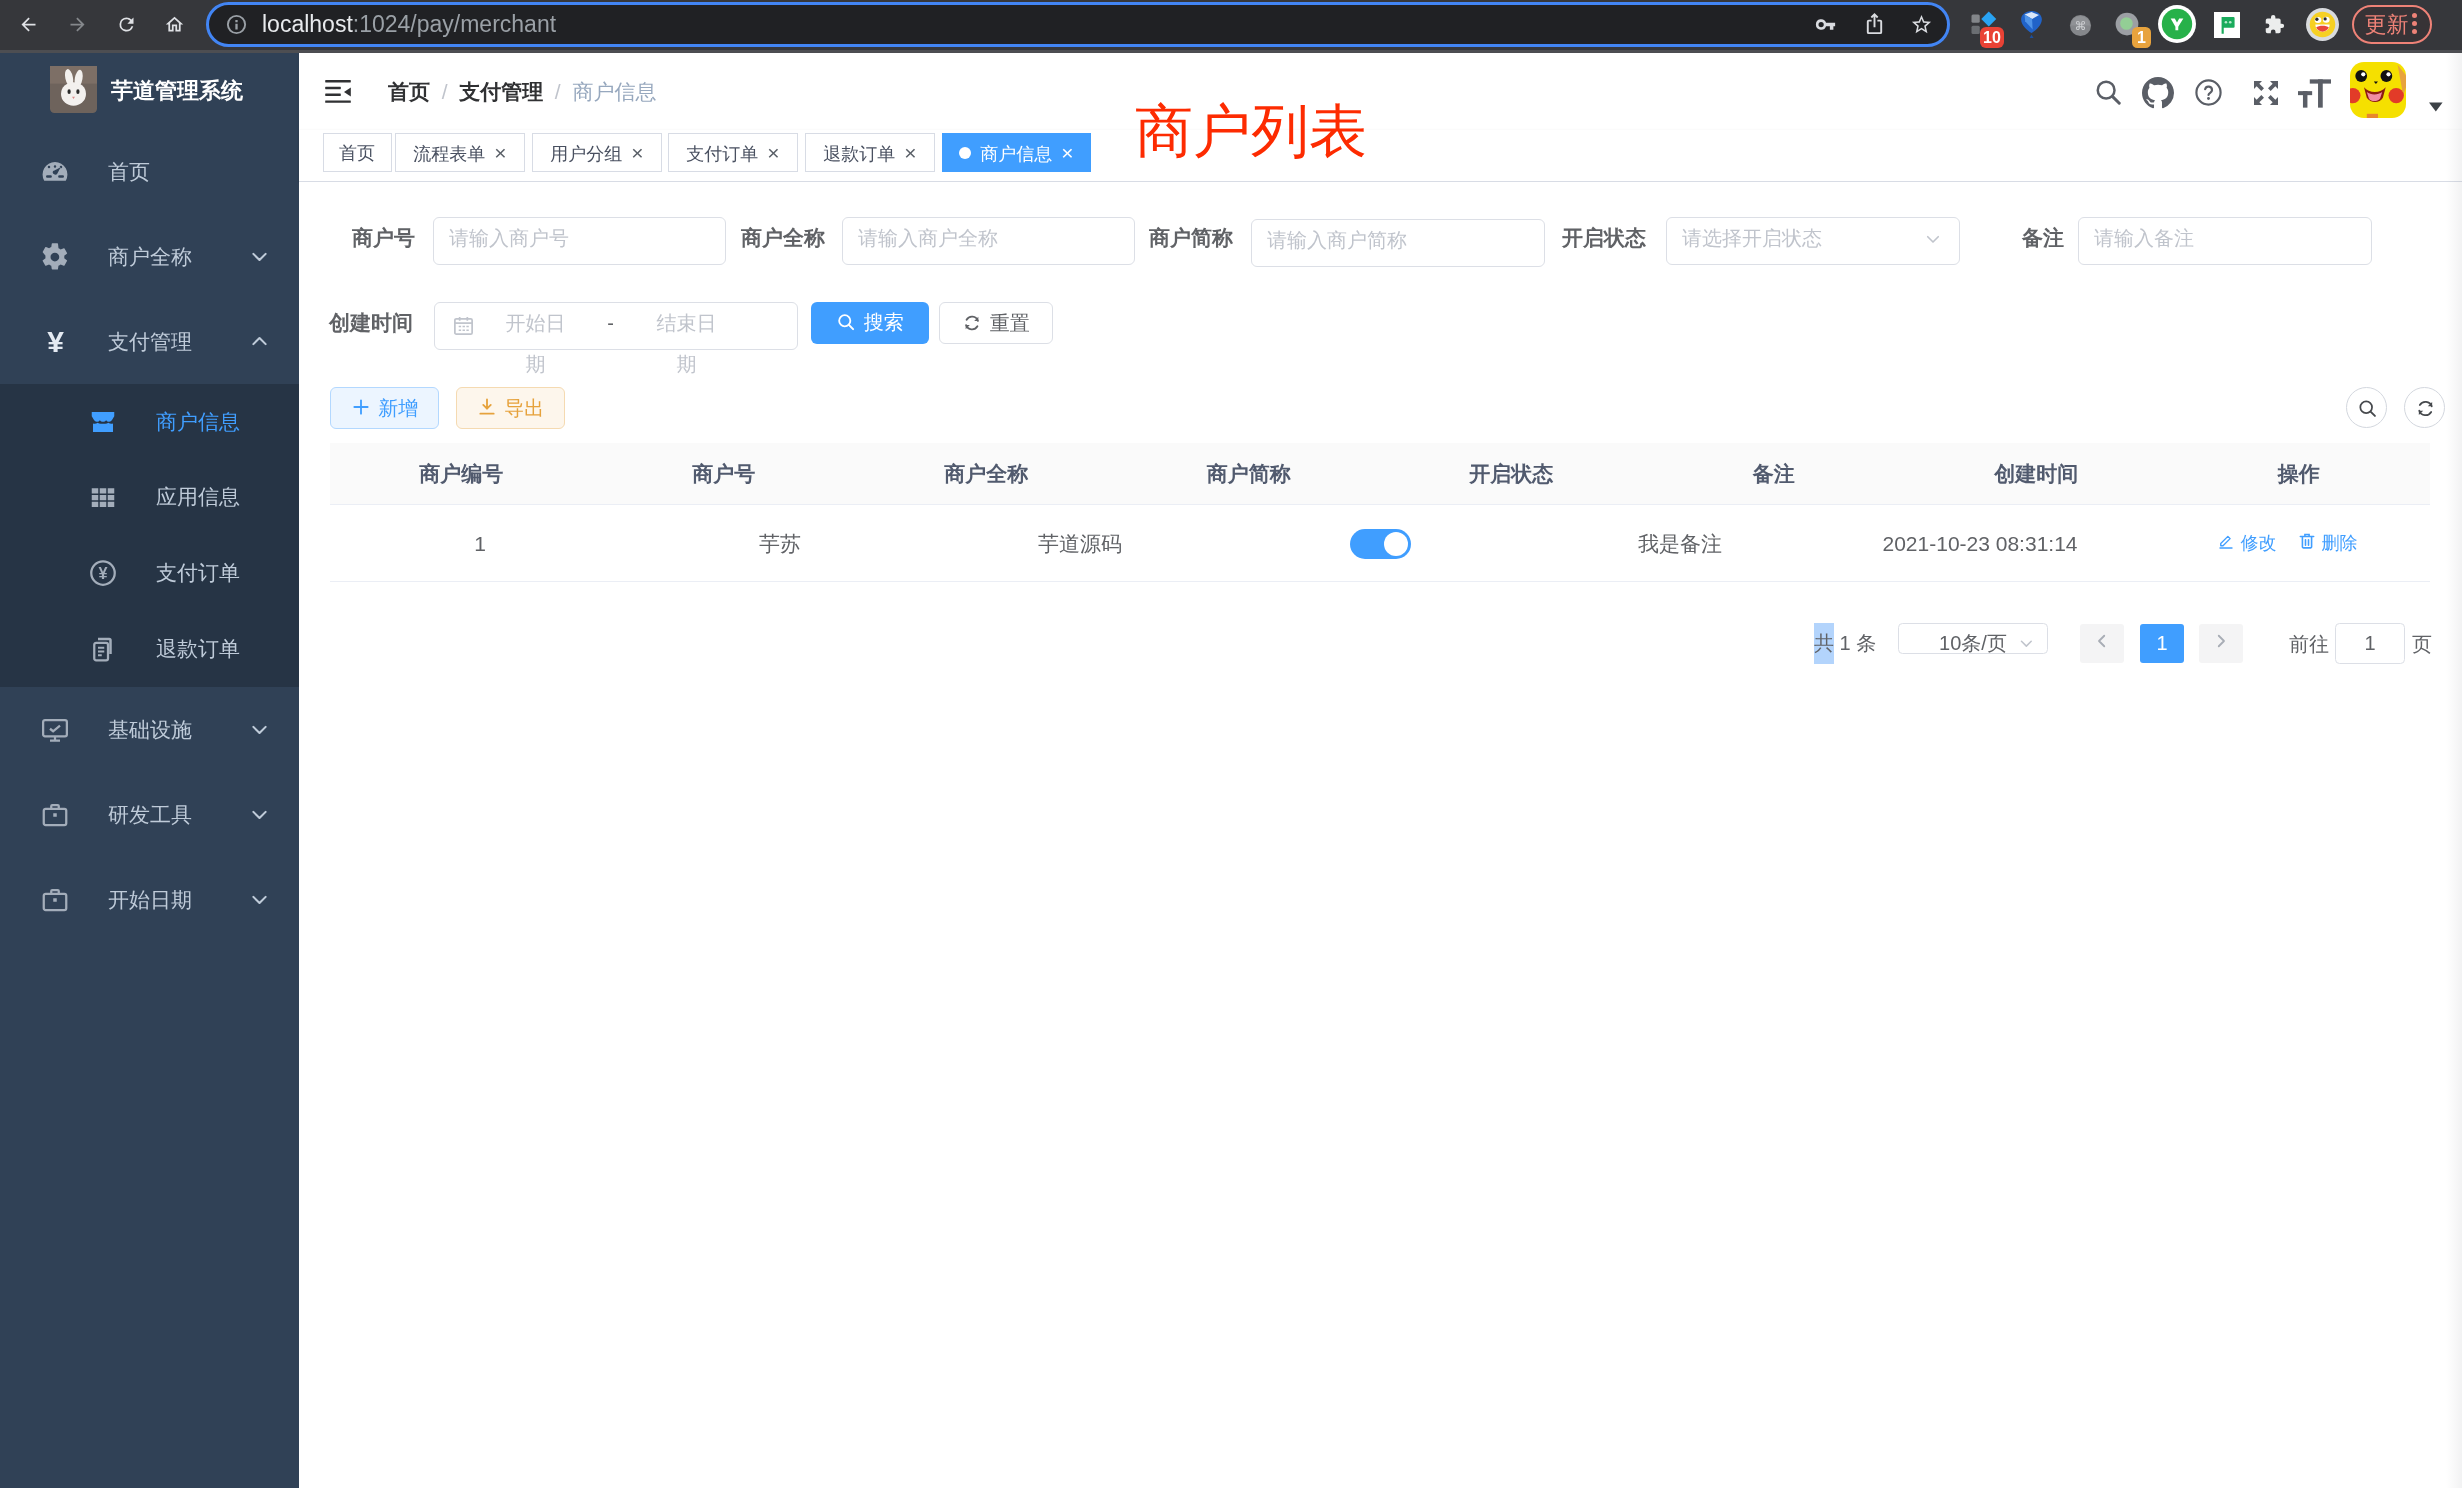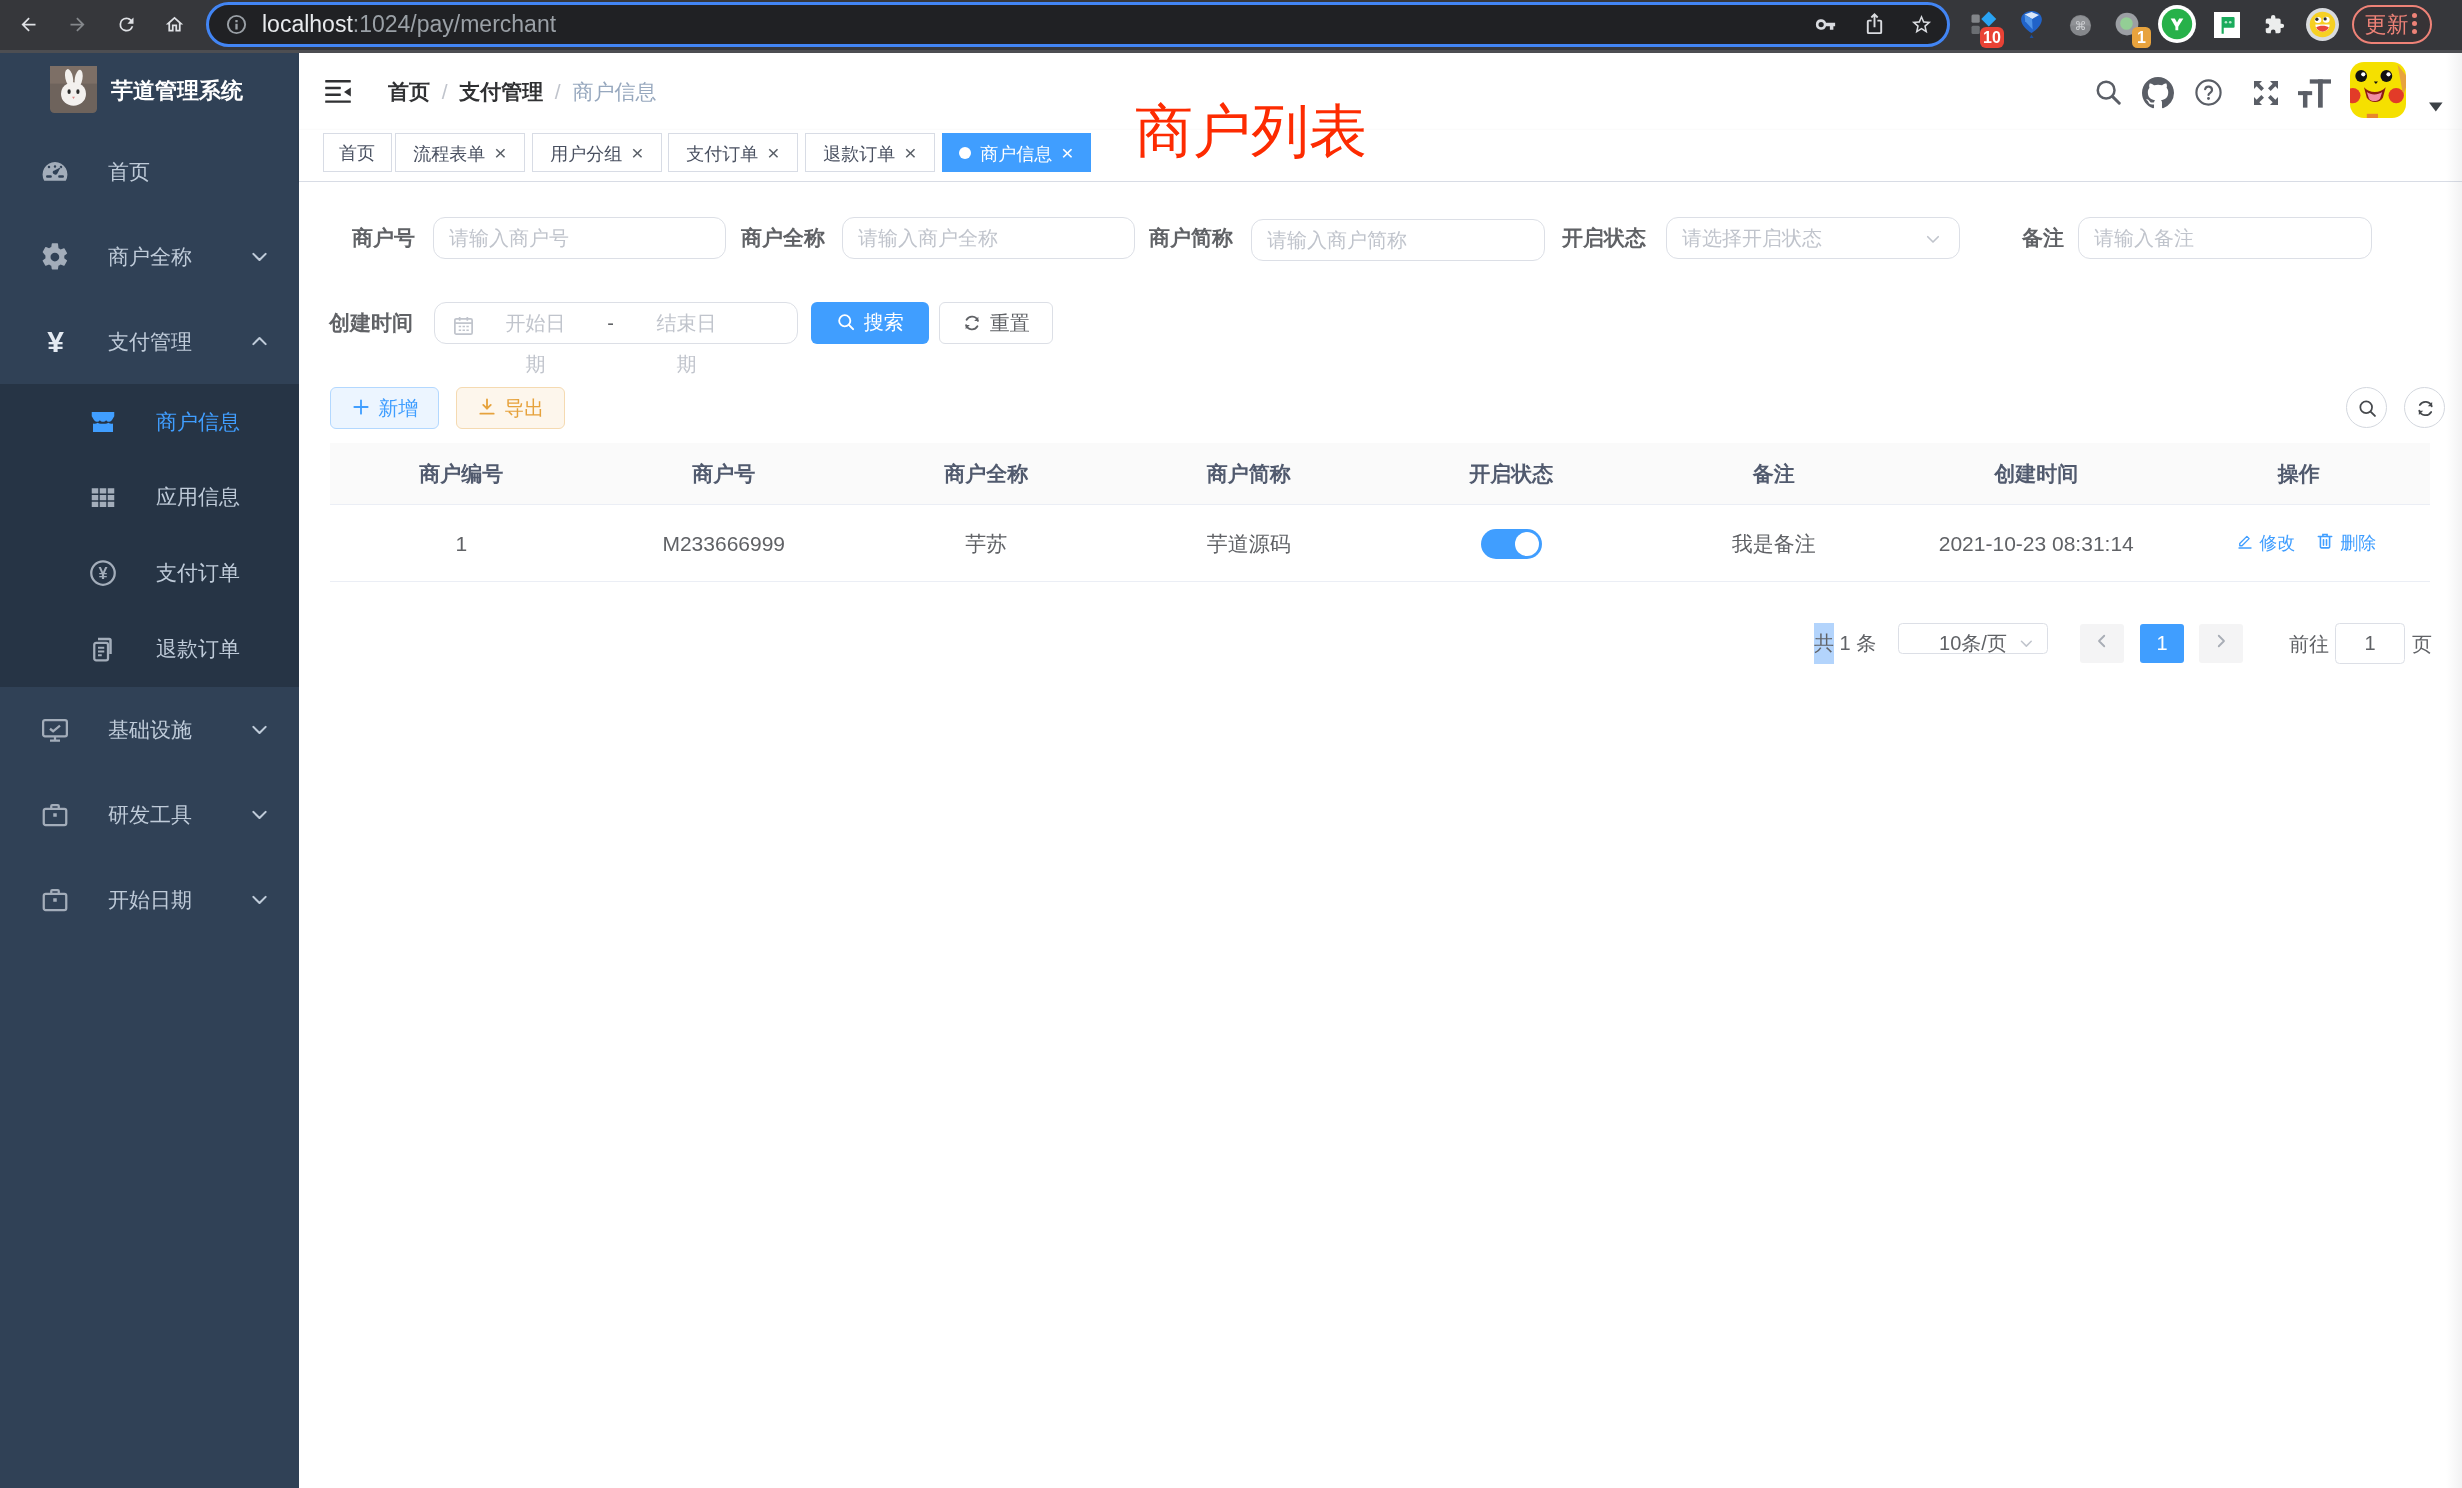--- a/index.html
+++ b/index.html
@@ -41,21 +41,21 @@
   border:0.8px solid #d8dce5; color:#495060; font-size:18px; text-align:center; }
 .tag .x { display:inline-block; font-size:21px; color:#5a6068; margin-left:9px; font-family:"Liberation Sans",sans-serif; }
 .tag-active { background:#409eff; border-color:#409eff; color:#fff; }
 .tag-active .x { color:#fff; }
 .tag-dot { display:inline-block; width:12px; height:12px; border-radius:50%; background:#fff;
   margin-right:9px; position:relative; top:-1.5px; }
 
 
 #content { position:absolute; left:299px; top:182px; width:2164px; height:1307px; background:#fff; }
 .flabel { position:absolute; height:42px; line-height:42px; font-size:21px; color:#606266; font-weight:700; }
-.finput { position:absolute; height:42px; background:#fff; border:0.8px solid #dcdfe6; border-radius:12px;
+.finput { position:absolute; height:48px; background:#fff; border:0.8px solid #dcdfe6; border-radius:6px;
   font-size:20px; color:#c0c4cc; line-height:41px; padding-left:15px; }
 .fbtn { position:absolute; height:42px; border-radius:6px; font-size:20px; line-height:41px; text-align:center; }
 
 
 #table { position:absolute; left:330px; top:443px; width:2100px; }
 #thead { display:flex; height:62px; background:#fafafa; border-bottom:0.8px solid #ebeef5; }
 #thead div { flex:1; text-align:center; line-height:62px; font-size:21px; color:#515a6e; font-weight:700; }
 #trow { display:flex; height:77px; background:#fff; border-bottom:0.8px solid #ebeef5; }
 #trow > div { flex:1; text-align:center; line-height:77px; font-size:21px; color:#606266; }
 
@@ -404,21 +404,20 @@
       <div>商户号</div>
       <div>商户全称</div>
       <div>商户简称</div>
       <div>开启状态</div>
       <div>备注</div>
       <div>创建时间</div>
       <div>操作</div>
   </div>
   <div id="trow">
     <div>1</div>
-      <div>M233666999</div>
       <div>芋苏</div>
       <div>芋道源码</div>
     <div><span style="display:inline-block;width:61px;height:30px;border-radius:15px;background:#409eff;position:relative;top:7.6px"><span style="position:absolute;right:3px;top:3px;width:24px;height:24px;border-radius:50%;background:#fff"></span></span></div>
     <div>我是备注</div>
       <div>2021-10-23 08:31:14</div>
     <div style="font-size:18px;color:#409eff;text-indent:15px">
       <svg style="vertical-align:-2.3px" width="18" height="18" viewBox="0 0 24 24">
           <path d="M4 20h16" stroke="#409eff" stroke-width="1.8" stroke-linecap="round"></path>
           <path d="M14.5 4.5l3 3L8 17H5v-3z" fill="none" stroke="#409eff" stroke-width="1.8" stroke-linejoin="round"></path>
         </svg> 修改&nbsp;&nbsp;&nbsp;

